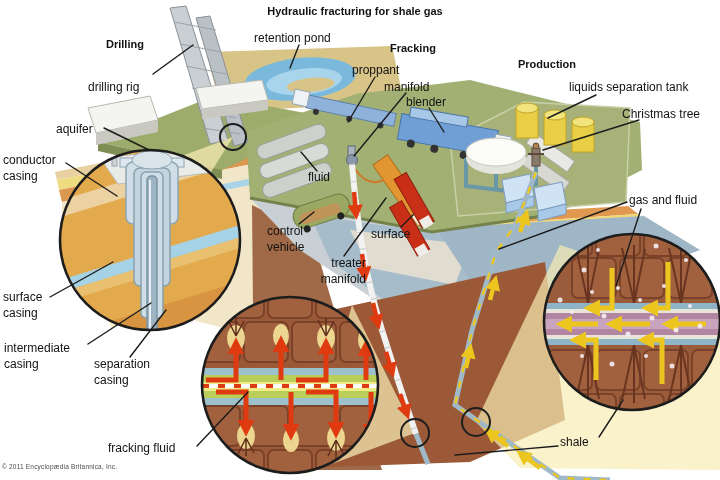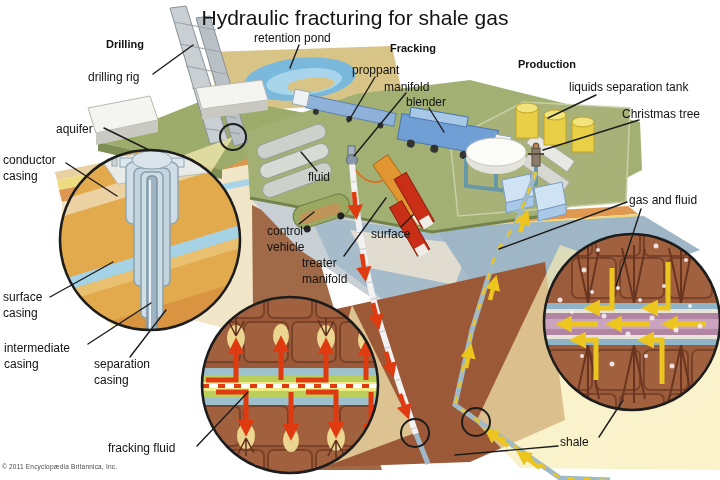--- a/index.html
+++ b/index.html
@@ -3,22 +3,22 @@
 <meta charset="utf-8">
 <style>
   html,body{margin:0;padding:0;background:#fff;}
   #stage{position:relative;width:720px;height:480px;background:#fff;overflow:hidden;
          font-family:"Liberation Sans",sans-serif;}
   #scene{position:absolute;left:0;top:0;width:720px;height:480px;}
   .lbl{position:absolute;font:12px/1.35 "Liberation Sans",sans-serif;color:#121212;
        white-space:nowrap;z-index:5;}
   .wrap{white-space:normal;}
   .hdr{font-weight:bold;font-size:11px;}
-  .ttl{font-weight:normal;font-size:21px;text-align:center;}
-  .cc{text-align:left;}
+  .ttl{font-weight:bold;font-size:11px;text-align:center;}
+  .cc{text-align:right;}
   .copy{font-size:6.5px;color:#4a4a4a;letter-spacing:.2px;}
 </style>
 </head>
 <body>
 
 <div id="stage">
 
 <svg id="scene" viewBox="0 0 720 480" aria-hidden="true">
   <defs>
     <marker id="ar" viewBox="0 0 10 10" refX="6" refY="5" markerWidth="3.4" markerHeight="3.4" orient="auto-start-reverse">
@@ -385,21 +385,21 @@
     <line x1="558" y1="446" x2="455" y2="455"></line>
     <line x1="599" y1="437" x2="623" y2="400"></line>
   </g>
 </svg>
 
 <div class="lbl ttl" style="left:175px;top:4px;width:360px">Hydraulic fracturing for shale gas</div>
 <div class="lbl hdr" style="left:106px;top:37px">Drilling</div>
 <div class="lbl hdr" style="left:390px;top:41px">Fracking</div>
 <div class="lbl hdr" style="left:518px;top:57px">Production</div>
 
-<div class="lbl" style="left:88px;top:69px">drilling rig</div>
+<div class="lbl" style="left:88px;top:79px">drilling rig</div>
 <div class="lbl" style="left:254px;top:30px">retention pond</div>
 <div class="lbl" style="left:352px;top:62px">proppant</div>
 <div class="lbl" style="left:384px;top:79px">manifold</div>
 <div class="lbl" style="left:406px;top:94px">blender</div>
 <div class="lbl" style="left:569px;top:79px">liquids separation tank</div>
 <div class="lbl" style="left:622px;top:106px">Christmas tree</div>
 <div class="lbl" style="left:56px;top:121px">aquifer</div>
 <div class="lbl wrap" style="left:3px;top:152px;width:72px">conductor casing</div>
 <div class="lbl" style="left:308px;top:169px">fluid</div>
 <div class="lbl wrap" style="left:267px;top:223px;width:56px">control vehicle</div>

